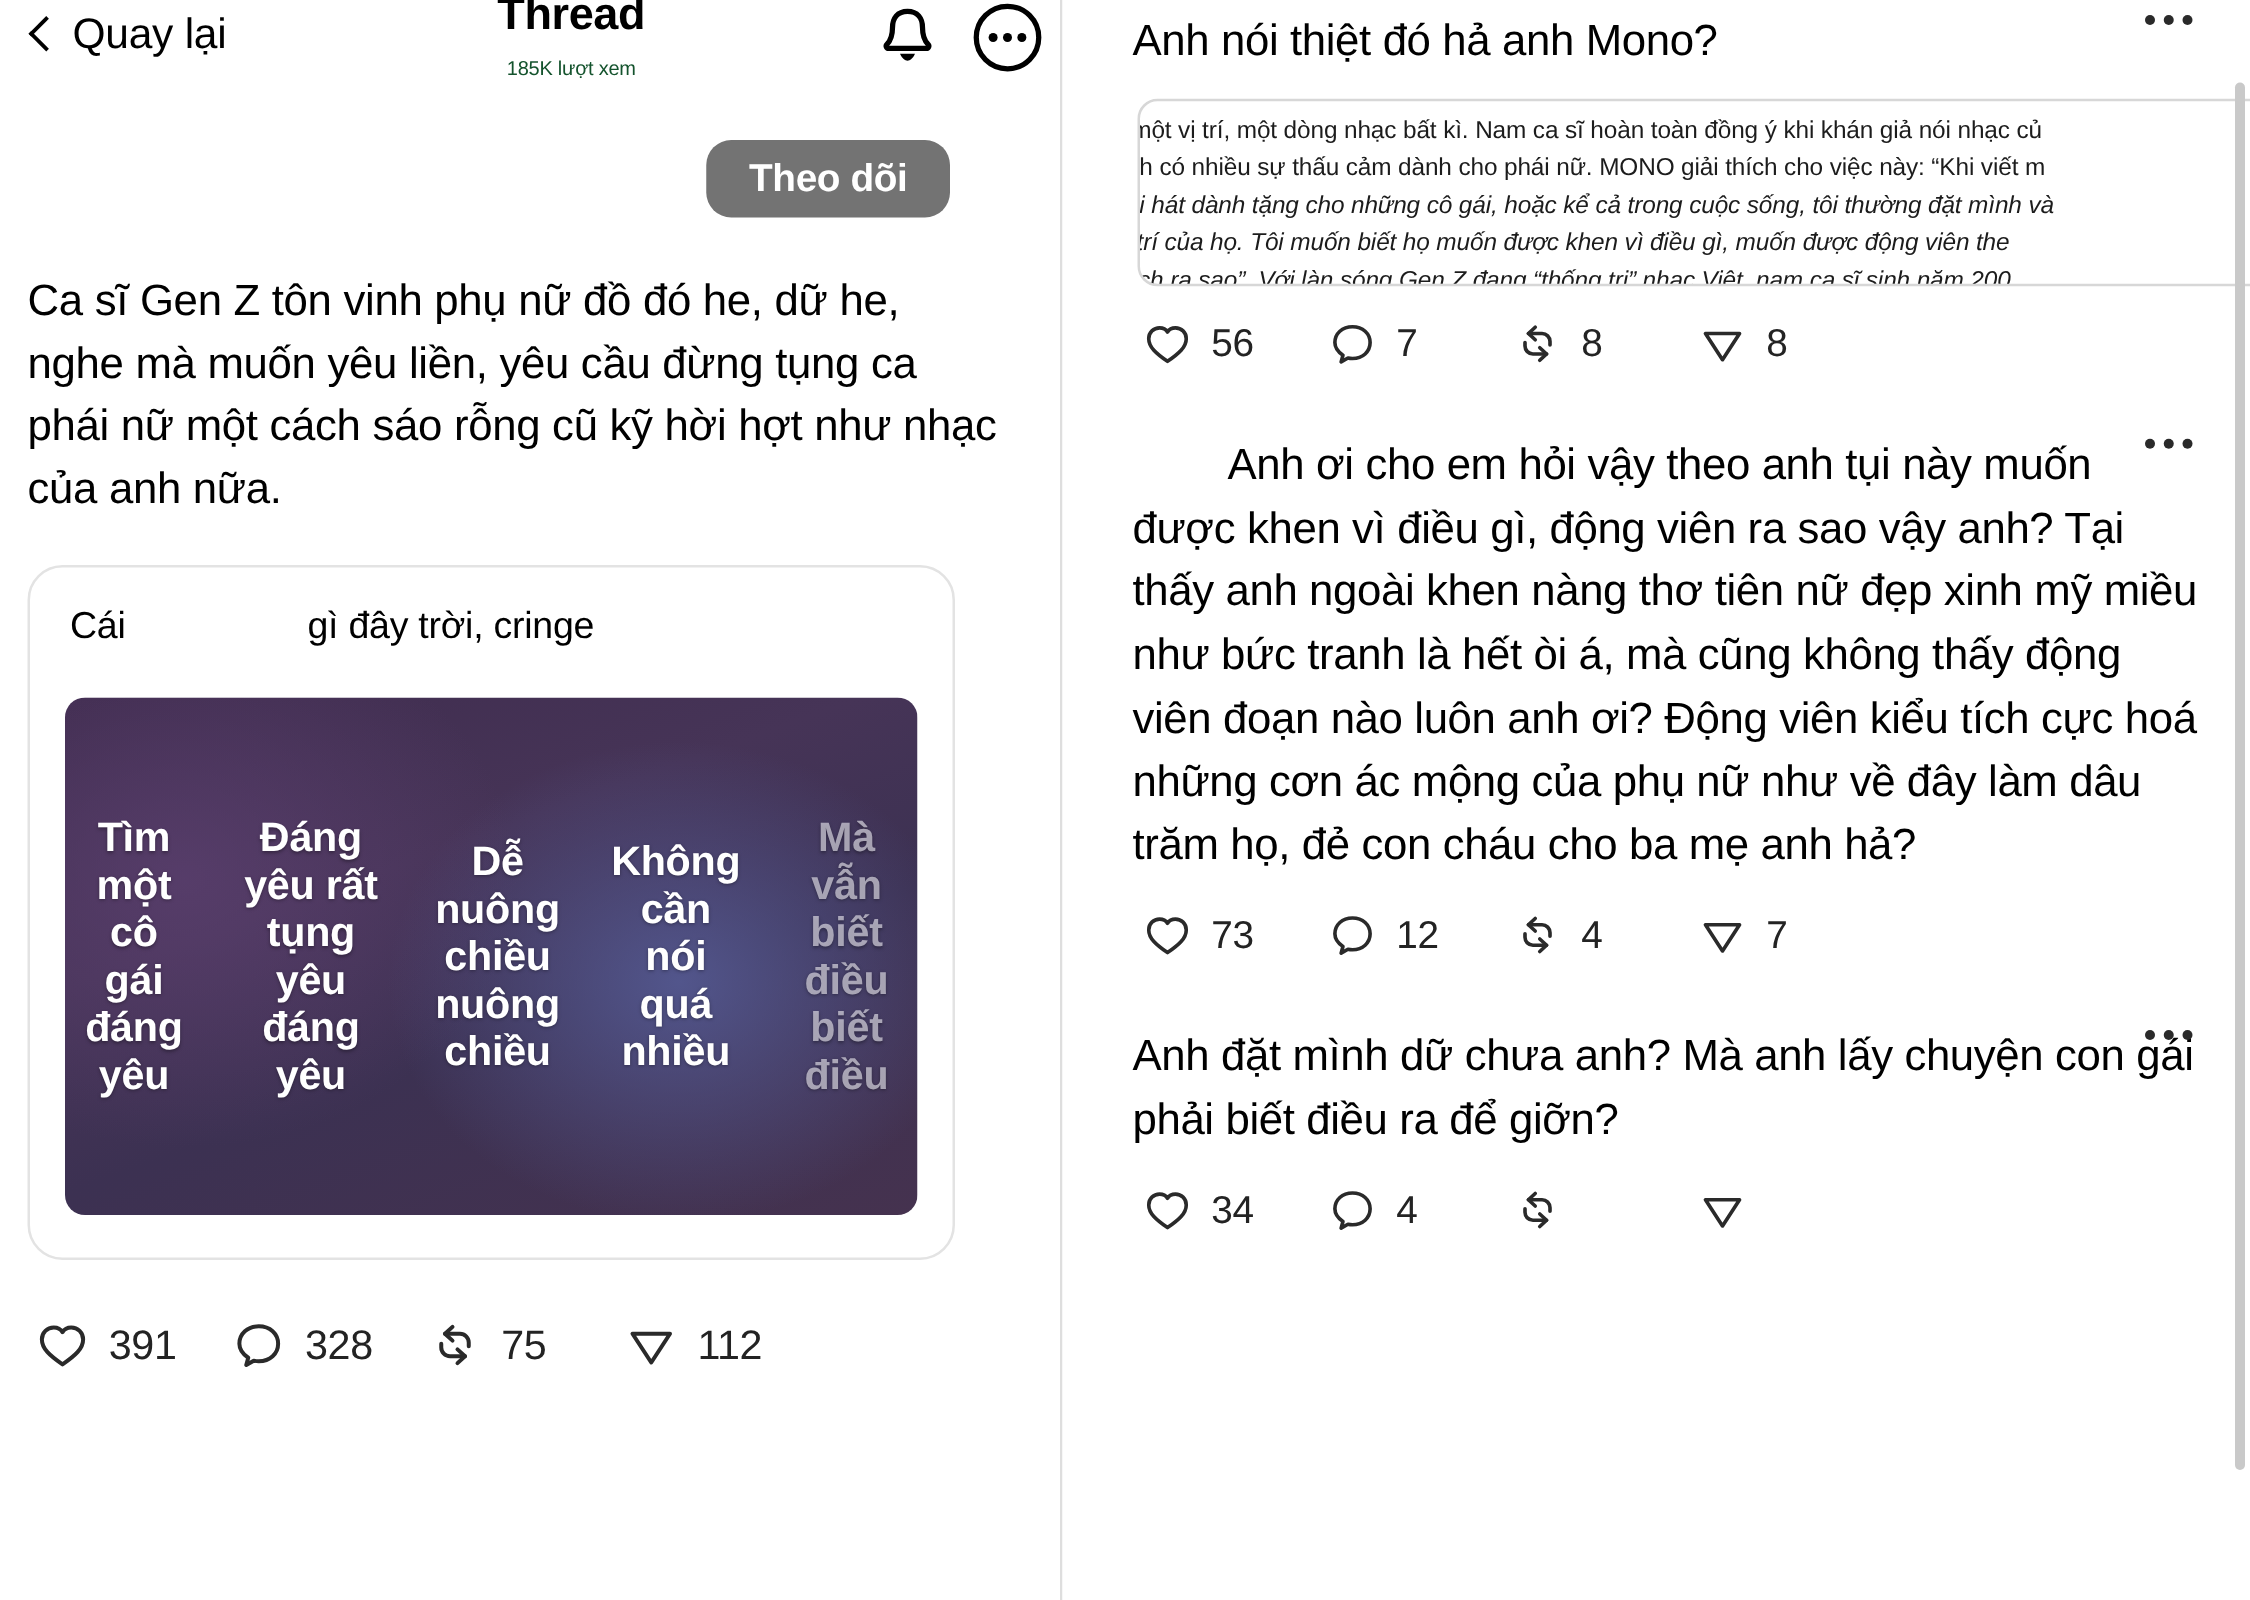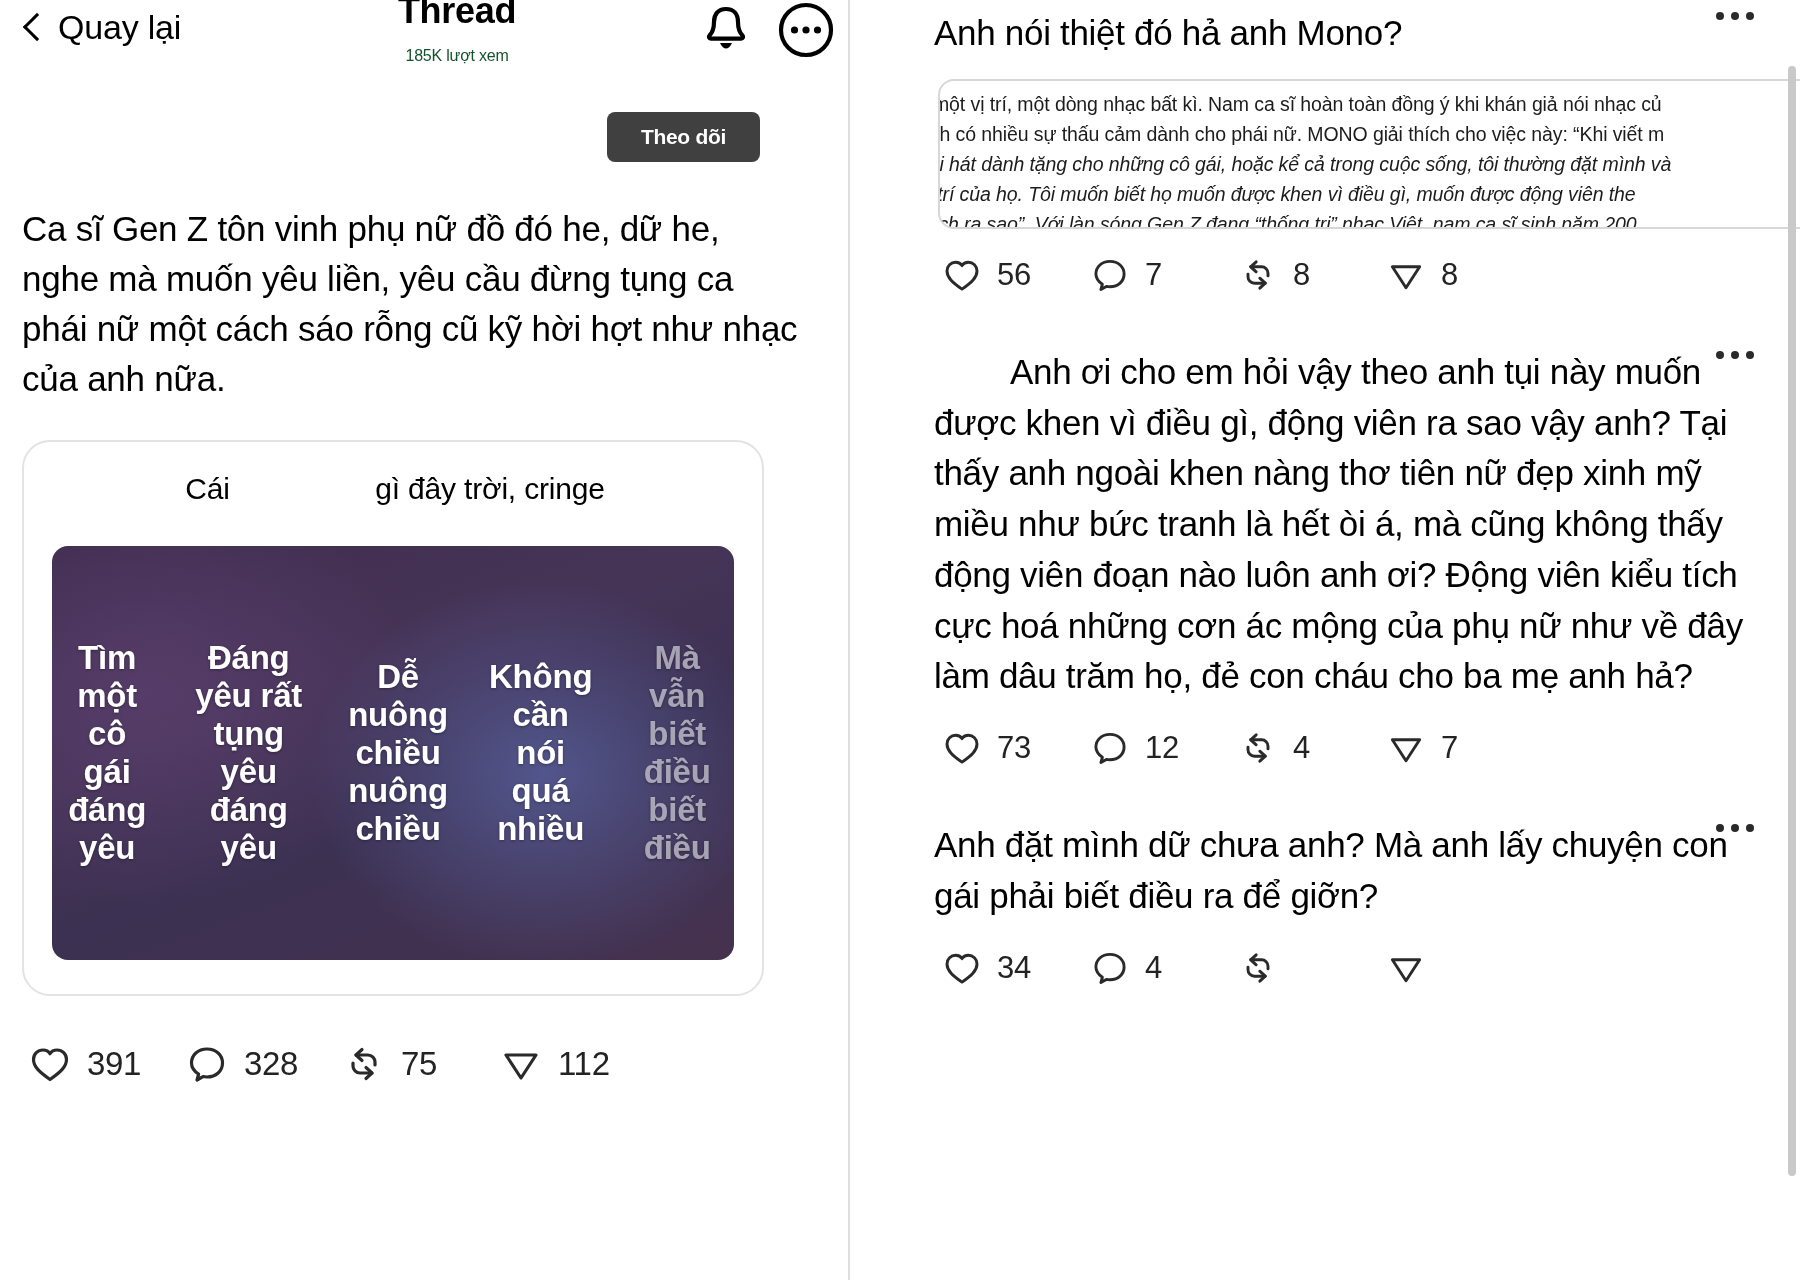--- a/index.html
+++ b/index.html
@@ -63,26 +63,26 @@
     display: flex; align-items: center; gap: 26px;
   }
   .icon-btn { cursor: pointer; display: flex; align-items: center; justify-content: center; }
 
   .follow-row {
     display: flex; justify-content: flex-end;
     padding-right: 66px;
     margin-top: 16px;
   }
   .follow-btn {
-    background: #404040;
+    background: #737373;
     color: #fff;
-    font-size: 21px;
+    font-size: 31px;
     font-weight: 700;
     padding: 13px 34px;
-    border-radius: 8px;
+    border-radius: 20px;
     border: none;
     cursor: pointer;
     font-family: "Liberation Sans", sans-serif;
     letter-spacing: -0.3px;
   }
 
   .post-body {
     margin-top: 42px;
     font-size: 35px;
     line-height: 1.43;
@@ -98,21 +98,20 @@
     padding: 30px 28px 34px 28px;
     background: #fff;
   }
   .quote-head {
     display: flex;
     align-items: baseline;
     font-size: 30px;
     letter-spacing: -0.2px;
     margin-bottom: 40px;
     padding-left: 4px;
-    justify-content: center;
   }
   .quote-head .qh-a { width: 190px; }
 
   .lyric-image {
     border-radius: 16px;
     overflow: hidden;
     height: 414px;
     background:
       radial-gradient(ellipse 55% 75% at 72% 55%, rgba(86,92,150,0.85) 0%, rgba(60,50,92,0.0) 62%),
       radial-gradient(ellipse 60% 80% at 14% 35%, rgba(92,64,112,0.75) 0%, rgba(60,45,80,0.0) 65%),
@@ -151,21 +150,21 @@
   .v-divider {
     width: 2px; height: 1280px;
     background: #dedede;
   }
 
   
   .right-pane {
     width: 950px; height: 1280px;
     position: relative;
     background: #fff;
-    padding: 0 28px 0 84px;
+    padding: 0 28px 0 56px;
     overflow: hidden;
   }
   .reply {
     position: relative;
     padding-top: 8px;
   }
   .reply-dots {
     position: absolute;
     right: 18px; top: 12px;
     display: flex; gap: 7px;

